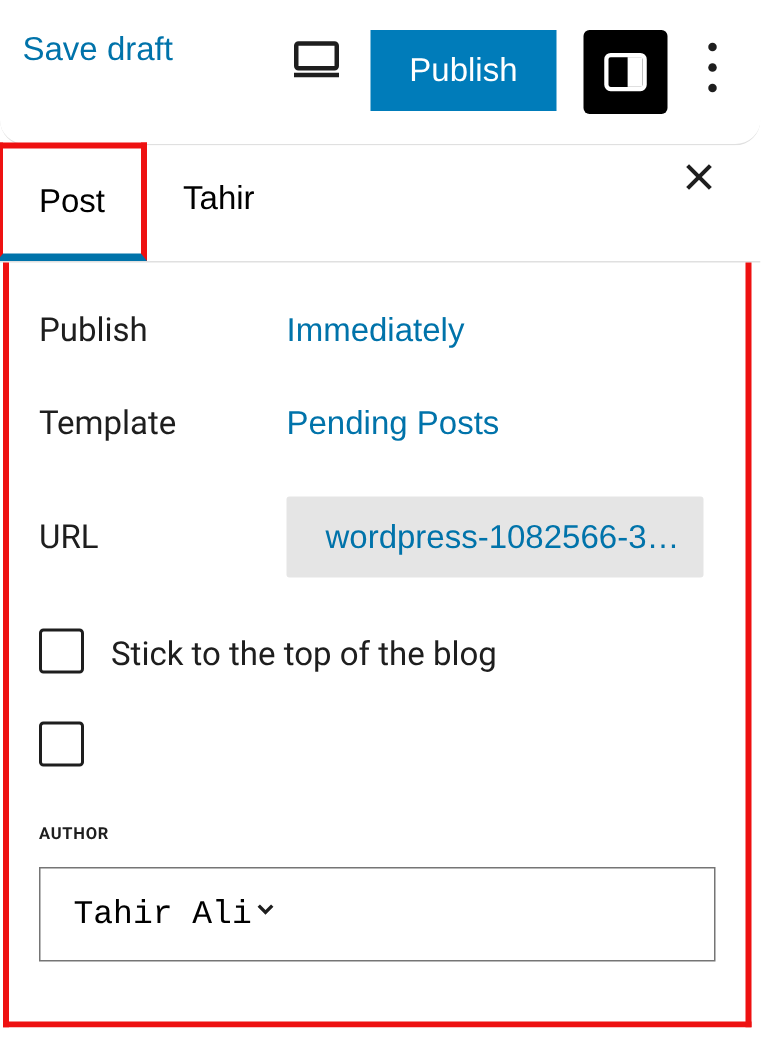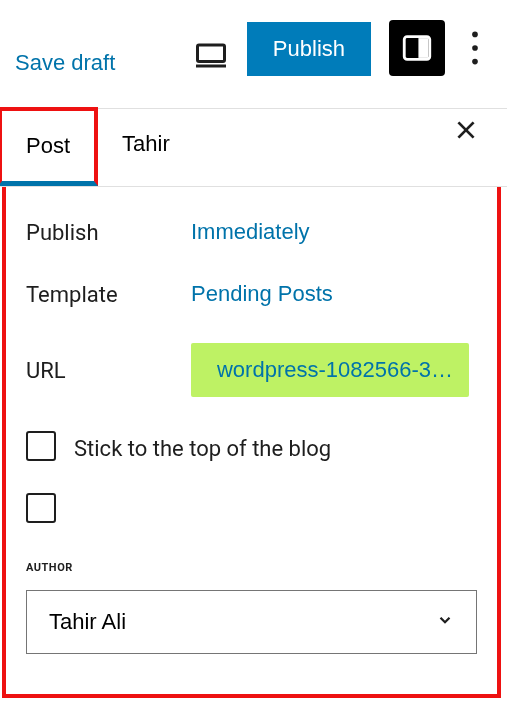--- a/index.html
+++ b/index.html
@@ -8,24 +8,25 @@
       padding: 0;
     }
     body {
       font-family: -apple-system, BlinkMacSystemFont, "Segoe UI", Roboto, sans-serif;
       width: 507px;
       background: #fff;
       color: #1e1e1e;
     }
     .toolbar {
       display: flex;
-      align-items: flex-end;
-      padding: 20px 20px 32px 15px;
+      align-items: flex-start;
+      padding: 20px 20px 20px 15px;
       gap: 18px;
       border-bottom: 1px solid #e0e0e0;
+      border-radius: 17px;
     }
     .save-draft {
       color: #0073aa;
       font-size: 22px;
       cursor: pointer;
       background: none;
       border: none;
     }
     .spacer {
       flex: 1;
@@ -118,21 +119,21 @@
     }
     .setting-value {
       font-size: 22px;
       color: #0073aa;
       cursor: pointer;
       background: none;
       border: none;
       text-align: right;
     }
     .setting-value.url {
-      background: #bef264;
+      background: #e5e5e5;
       padding: 14px 16px;
       border-radius: 2px;
       width: 278px;
       overflow: hidden;
       text-overflow: ellipsis;
       white-space: nowrap;
     }
     .checkbox-row {
       display: flex;
       align-items: flex-end;
@@ -152,27 +153,27 @@
     }
     .section-heading {
       font-size: 11px;
       font-weight: 700;
       letter-spacing: 0.5px;
       margin: 22px 0 16px 0;
     }
     .author-select {
       display: flex;
       align-items: center;
-      justify-content: space-between;
       border: 1px solid #757575;
       padding: 18px 22px;
       font-size: 22px;
       cursor: pointer;
       background: #fff;
       width: 100%;
+      font-family: Liberation Mono, monospace;
     }
     .chevron svg {
       width: 18px;
       height: 18px;
     }
   </style>
 </head>
 <body>
 
 <div class="toolbar">

